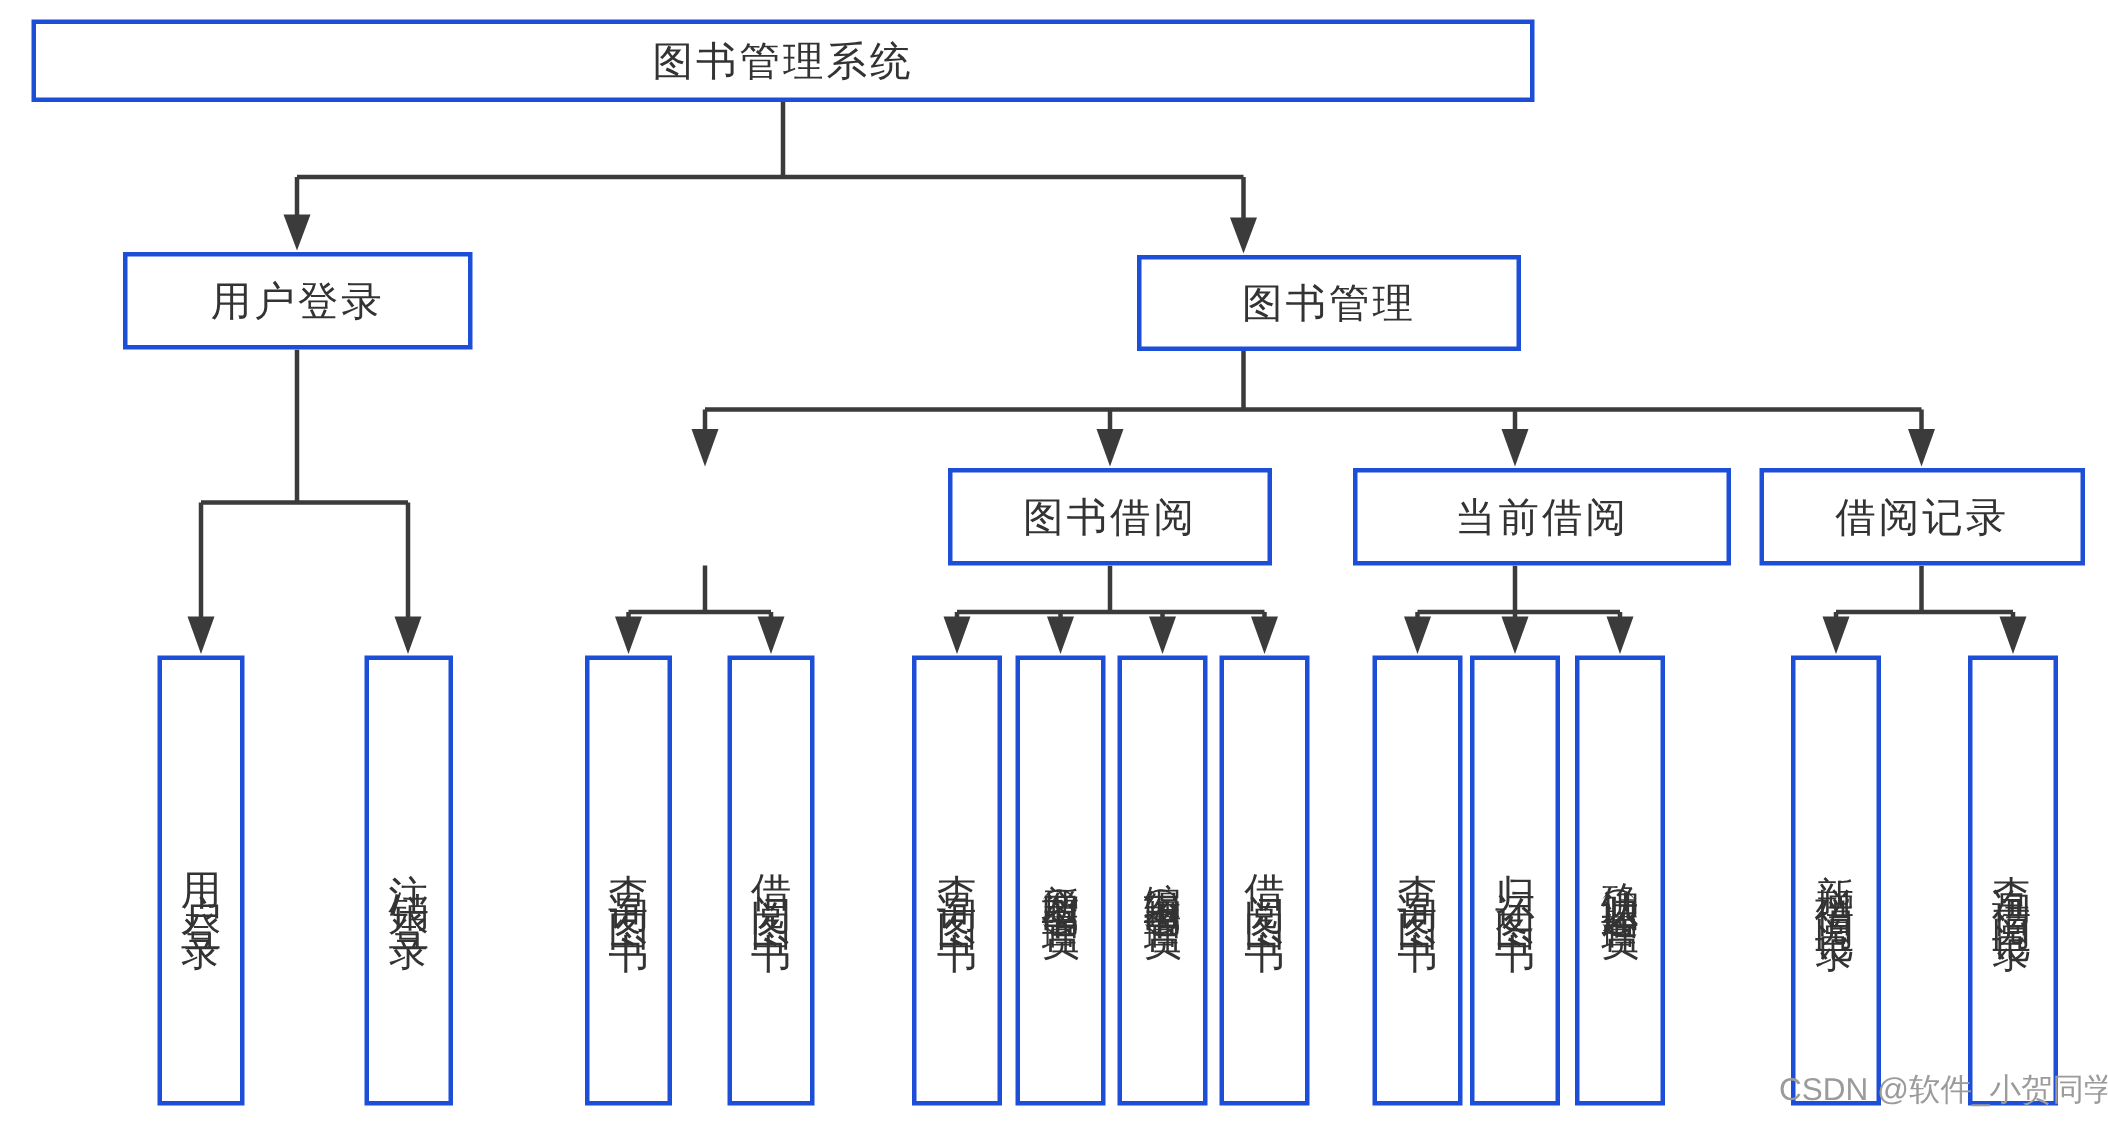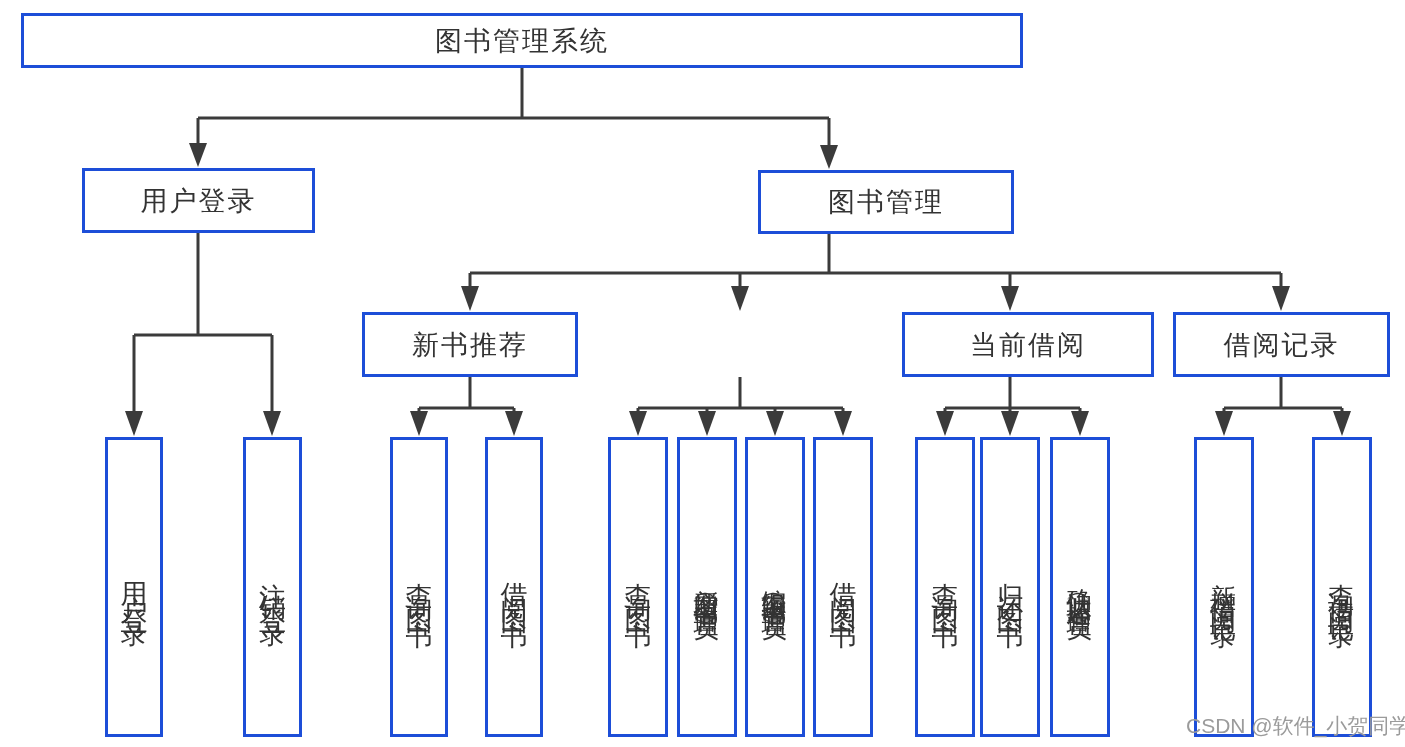--- a/index.html
+++ b/index.html
@@ -118,21 +118,21 @@
       <path d="M1342,408 V418"></path>
       <polygon points="1333,411 1351,411 1342,436" fill="#3b3b3b" stroke="none"></polygon>
     </g>
   </svg>
 
   <div class="box hlabel" style="left:21px; top:13px; width:1002px; height:55px;">图书管理系统</div>
 
   <div class="box hlabel" style="left:82px; top:168px; width:233px; height:65px;">用户登录</div>
   <div class="box hlabel" style="left:712px; top:170px; width:256px; height:64px;margin-left:46px;">图书管理</div>
 
-  <div class="box hlabel" style="left:362px; top:312px; width:216px; height:65px;">新书推荐</div>
+  <div class="box hlabel" style="left:632px; top:312px; width:216px; height:65px;">图书借阅</div>
   <div class="box hlabel" style="left:902px; top:312px; width:252px; height:65px;">当前借阅</div>
   <div class="box hlabel" style="left:1173px; top:312px; width:217px; height:65px;">借阅记录</div>
 
   <div class="box" style="left:105px; top:437px; width:58px; height:300px;">
     <span class="leaf-label ls4">用户登录</span>
   </div>
   <div class="box" style="left:243px; top:437px; width:59px; height:300px;">
     <span class="leaf-label ls4">注销登录</span>
   </div>
 

